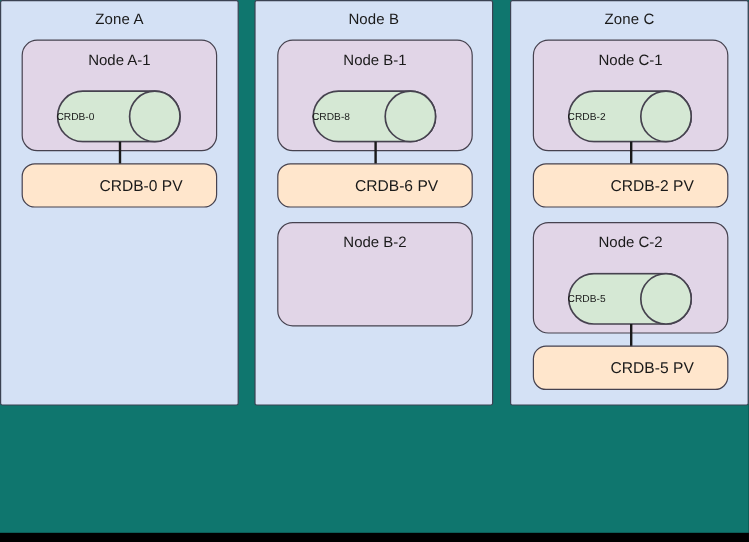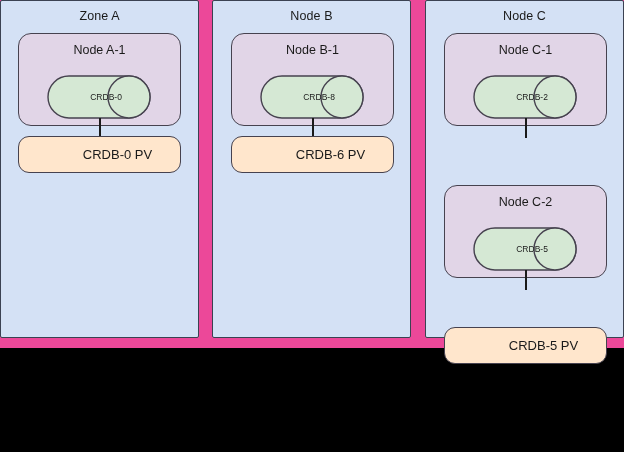--- a/index.html
+++ b/index.html
@@ -10,22 +10,22 @@
   body {
     width: 624px;
     height: 452px;
     overflow: hidden;
     font-family: "Liberation Sans", sans-serif;
   }
 
   #canvas {
     position: relative;
     width: 624px;
-    height: 348px;
-    background: #ec4899;
+    height: 444px;
+    background: #0f766e;
   }
 
   
   .zone {
     position: absolute;
     background: #d4e1f5;
     border: 1px solid #3b4252;
     box-sizing: border-box;
     border-radius: 2px;
   }
@@ -69,21 +69,21 @@
     top: 0;
     width: 100%;
     height: 100%;
   }
   .cyl-text {
     position: absolute;
     left: 0;
     top: 50%;
     width: 72%;
     transform: translateY(-50%);
-    text-align: right;
+    text-align: left;
     font-size: 8.5px;
     color: #1a1a1a;
     pointer-events: none;
   }
 
   
   .pv {
     position: absolute;
     background: #ffe6cc;
     border: 1px solid #46424f;
@@ -148,51 +148,57 @@
     </svg>
     <div class="cyl-text">CRDB-8</div>
   </div>
 
   <div class="connector" style="left:312px; top:118px; height:20px;"></div>
 
   <div class="pv" style="left:231px; top:136px; width:163px; height:37px;">
     <span class="pv-label">CRDB-6 PV</span>
   </div>
 
+  <div class="node" style="left:231px; top:185px; width:163px; height:87px;">
+    <div class="node-label">Node B-2</div>
+  </div>
 
   <div class="zone" style="left:425px; top:0px; width:199px; height:338px;">
-    <div class="zone-label">Node C</div>
+    <div class="zone-label">Zone C</div>
   </div>
 
   <div class="node" style="left:444px; top:33px; width:163px; height:93px;">
     <div class="node-label">Node C-1</div>
   </div>
 
   <div class="cyl" style="left:473px; top:75px; width:104px; height:44px;">
     <svg class="cyl-body" viewBox="0 0 104 44" preserveAspectRatio="none">
       <path d="M 22,1 L 82,1 A 21,21 0 0 1 82,43 L 22,43 A 21,21 0 0 1 22,1 Z" fill="#d5e8d4" stroke="#46424f" stroke-width="1.4"></path>
       <ellipse cx="82" cy="22" rx="21" ry="21" fill="#d5e8d4" stroke="#46424f" stroke-width="1.4"></ellipse>
     </svg>
     <div class="cyl-text">CRDB-2</div>
   </div>
 
   <div class="connector" style="left:525px; top:118px; height:20px;"></div>
 
+  <div class="pv" style="left:444px; top:136px; width:163px; height:37px;">
+    <span class="pv-label">CRDB-2 PV</span>
+  </div>
 
   <div class="node" style="left:444px; top:185px; width:163px; height:93px;">
     <div class="node-label">Node C-2</div>
   </div>
 
   <div class="cyl" style="left:473px; top:227px; width:104px; height:44px;">
     <svg class="cyl-body" viewBox="0 0 104 44" preserveAspectRatio="none">
       <path d="M 22,1 L 82,1 A 21,21 0 0 1 82,43 L 22,43 A 21,21 0 0 1 22,1 Z" fill="#d5e8d4" stroke="#46424f" stroke-width="1.4"></path>
       <ellipse cx="82" cy="22" rx="21" ry="21" fill="#d5e8d4" stroke="#46424f" stroke-width="1.4"></ellipse>
     </svg>
     <div class="cyl-text">CRDB-5</div>
   </div>
 
   <div class="connector" style="left:525px; top:270px; height:20px;"></div>
 
-  <div class="pv" style="left:444px; top:288px; width:163px; height:37px;margin-top:39px;">
+  <div class="pv" style="left:444px; top:288px; width:163px; height:37px;">
     <span class="pv-label">CRDB-5 PV</span>
   </div>
 
 </div>
 
 </body></html>

